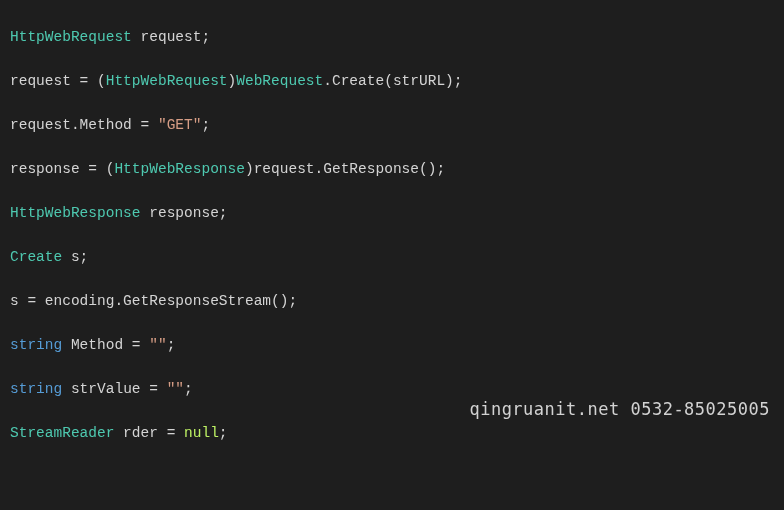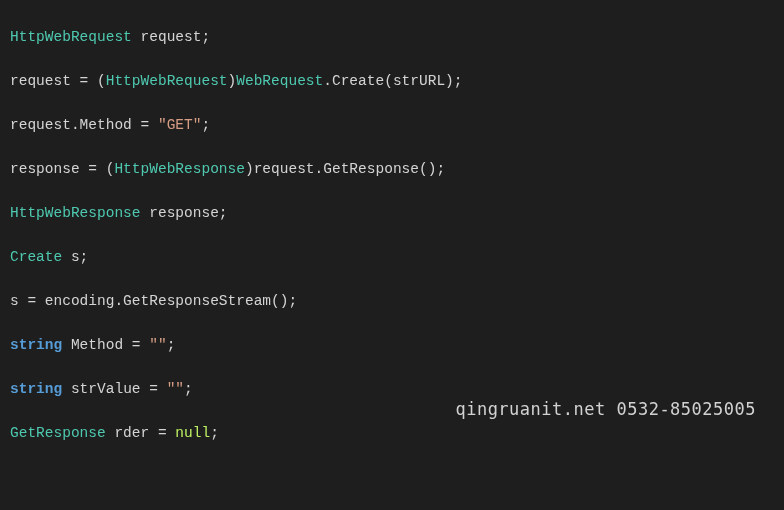--- a/index.html
+++ b/index.html
@@ -16,47 +16,47 @@
   }
   .editor {
     padding: 4px 10px;
     white-space: pre;
     position: relative;
   }
   .line { display: block; white-space: pre; }
   .t-type { color: #4ec9b0; }
   .t-text { color: #d4d4d4; margin-top: 8px; }
   .t-str  { color: #d69d85; }
-  .t-kw   { color: #569cd6; font-weight: bold; }
+  .t-kw   { color: #569cd6; }
   .t-null { color: #bef264; font-family: Liberation Mono, monospace; }
   .watermark {
     position: absolute;
     top: 398px;
-    right: 28px;
+    right: 14px;
     color: #dcdcdc;
     font-family: Consolas, monospace;
     font-size: 17px;
     letter-spacing: 0.5px;
     opacity: 0.95;
   }
 </style>
 </head>
 <body>
 
 <div class="editor">
 <span class="line"><span class="t-type">HttpWebRequest</span><span class="t-text"> request;</span></span>
 <span class="line"><span class="t-text">request = (</span><span class="t-type">HttpWebRequest</span><span class="t-text">)</span><span class="t-type">WebRequest</span><span class="t-text">.Create(strURL);</span></span>
 <span class="line"><span class="t-text">request.Method = </span><span class="t-str">"GET"</span><span class="t-text">;</span></span>
 <span class="line"><span class="t-text">response = (</span><span class="t-type">HttpWebResponse</span><span class="t-text">)request.GetResponse();</span></span>
 <span class="line"><span class="t-type">HttpWebResponse</span><span class="t-text"> response;</span></span>
 <span class="line"><span class="t-type">Create</span><span class="t-text"> s;</span></span>
 <span class="line"><span class="t-text">s = encoding.GetResponseStream();</span></span>
 <span class="line"><span class="t-kw">string</span><span class="t-text"> Method = </span><span class="t-str">""</span><span class="t-text">;</span></span>
 <span class="line"><span class="t-kw">string</span><span class="t-text"> strValue = </span><span class="t-str">""</span><span class="t-text">;</span></span>
-<span class="line"><span class="t-type">GetResponse</span><span class="t-text"> rder = </span><span class="t-null">null</span><span class="t-text">;</span></span>
+<span class="line"><span class="t-type">StreamReader</span><span class="t-text"> rder = </span><span class="t-null">null</span><span class="t-text">;</span></span>
 
 
 
 
 
 
 
 
 
 

